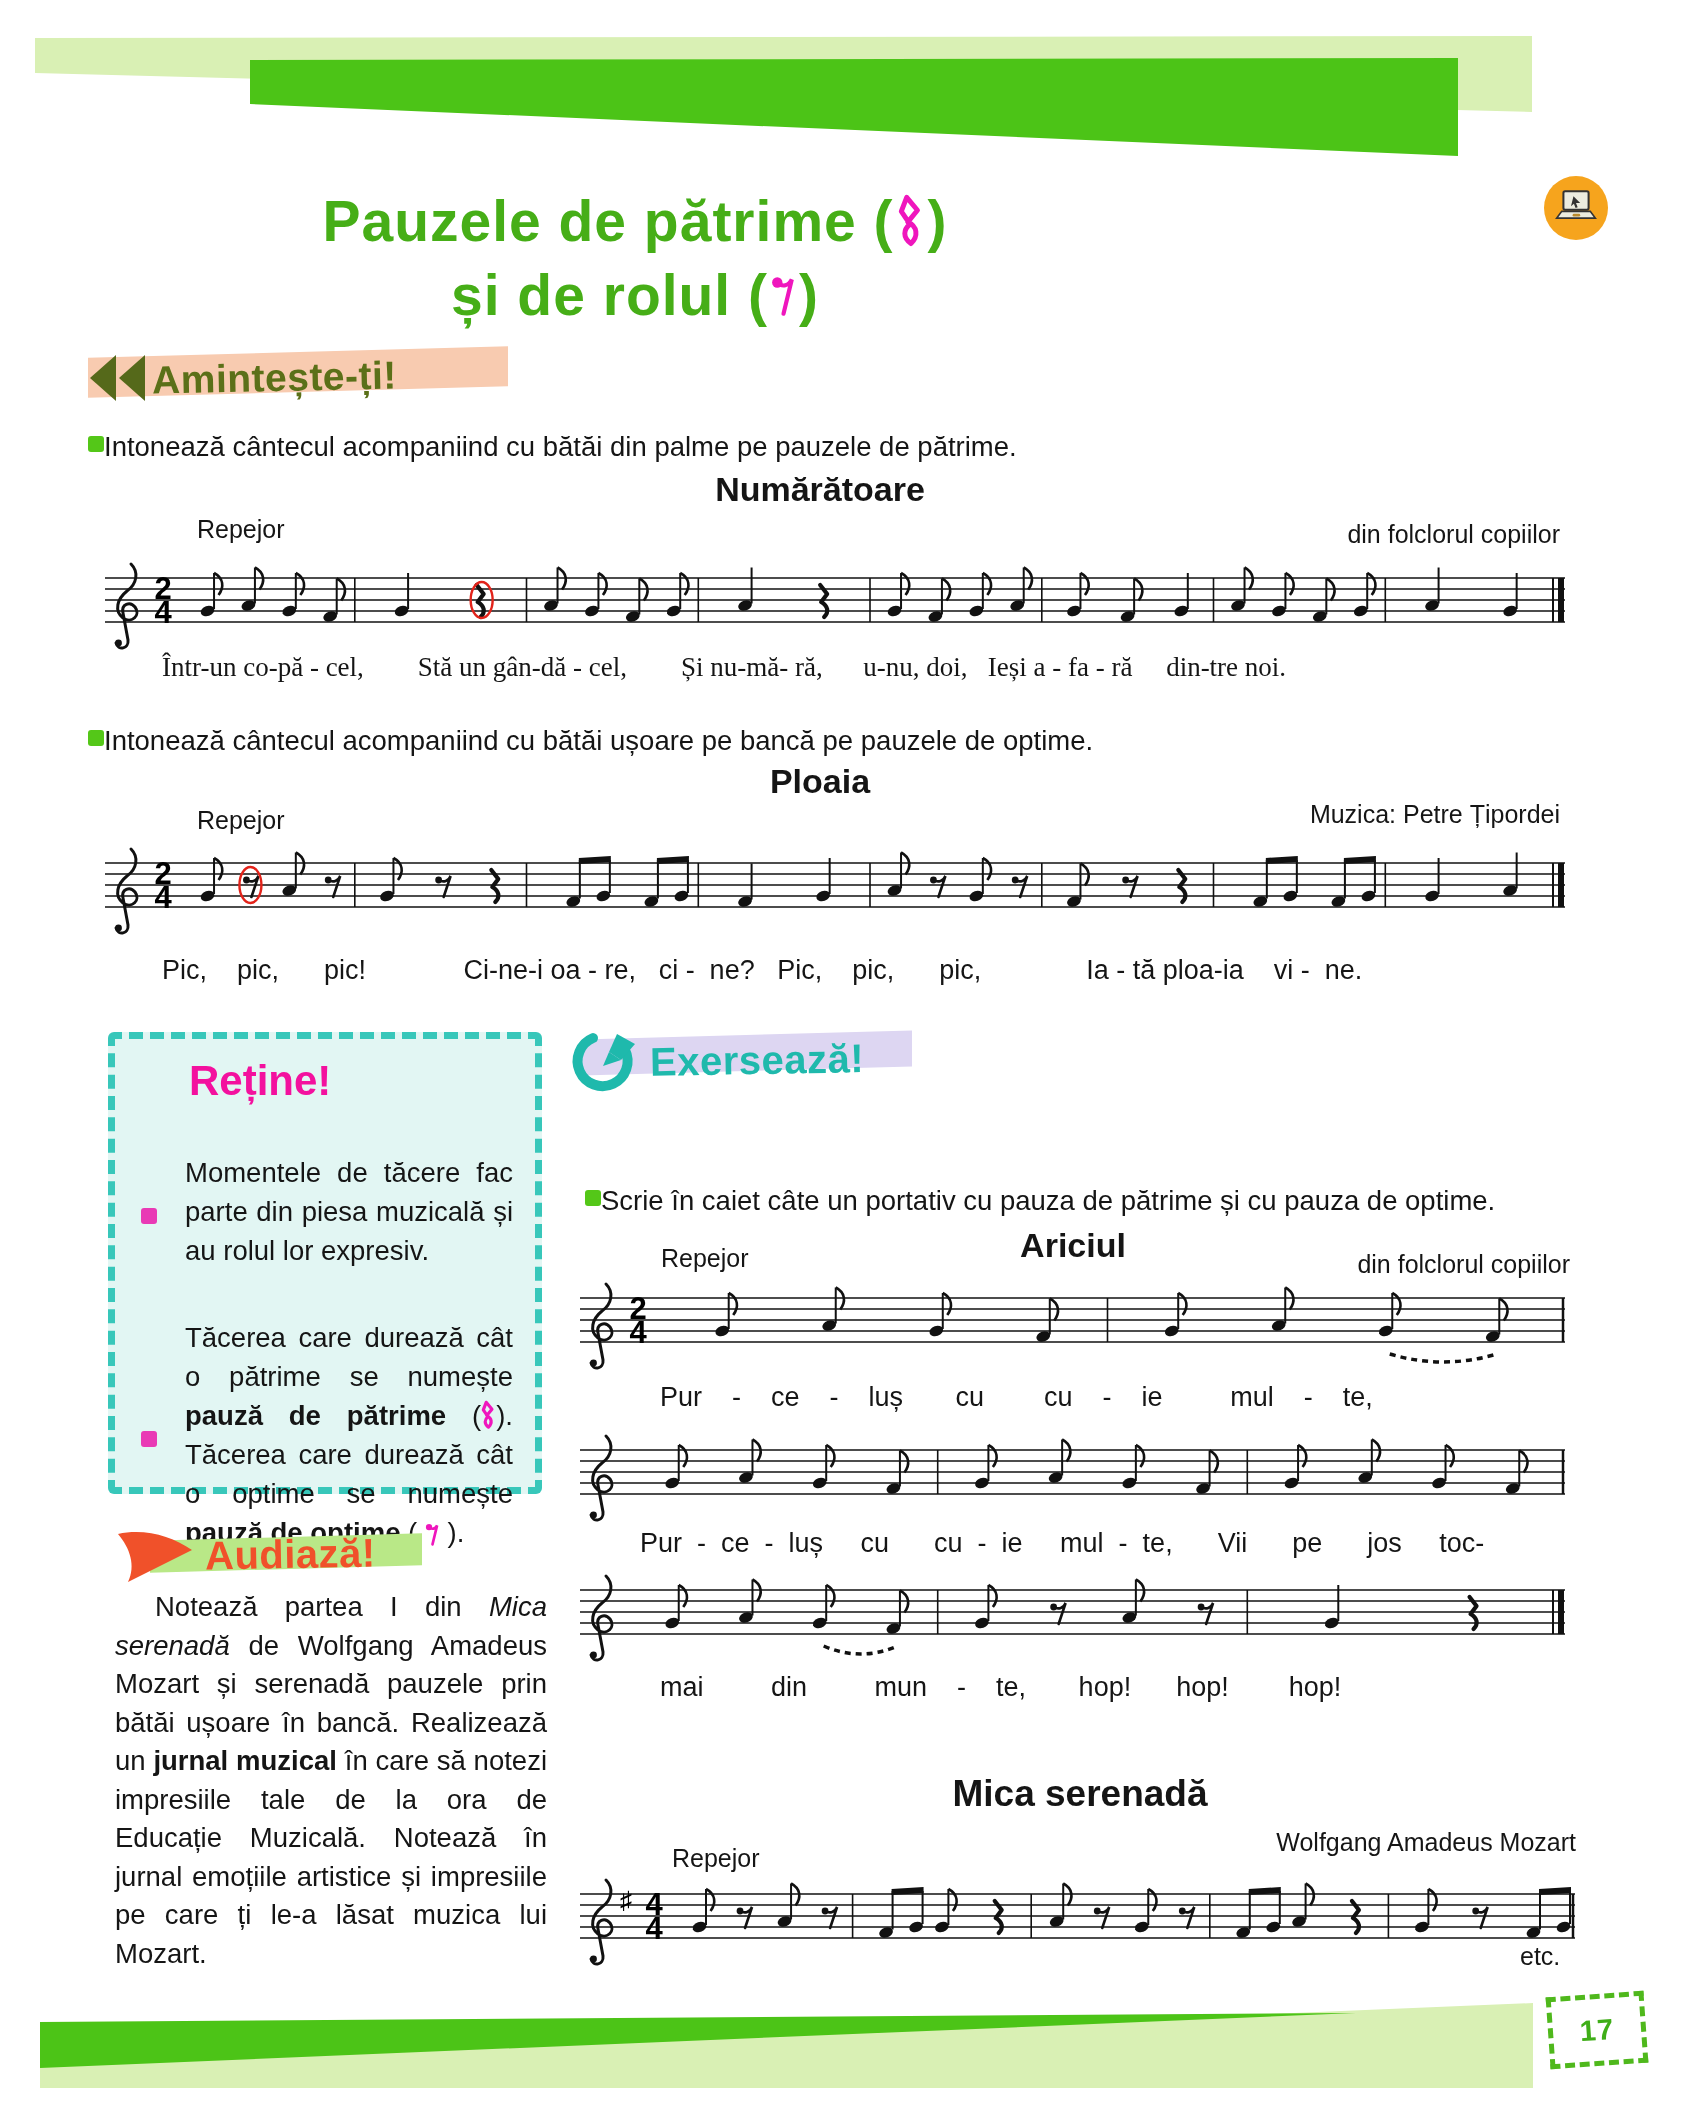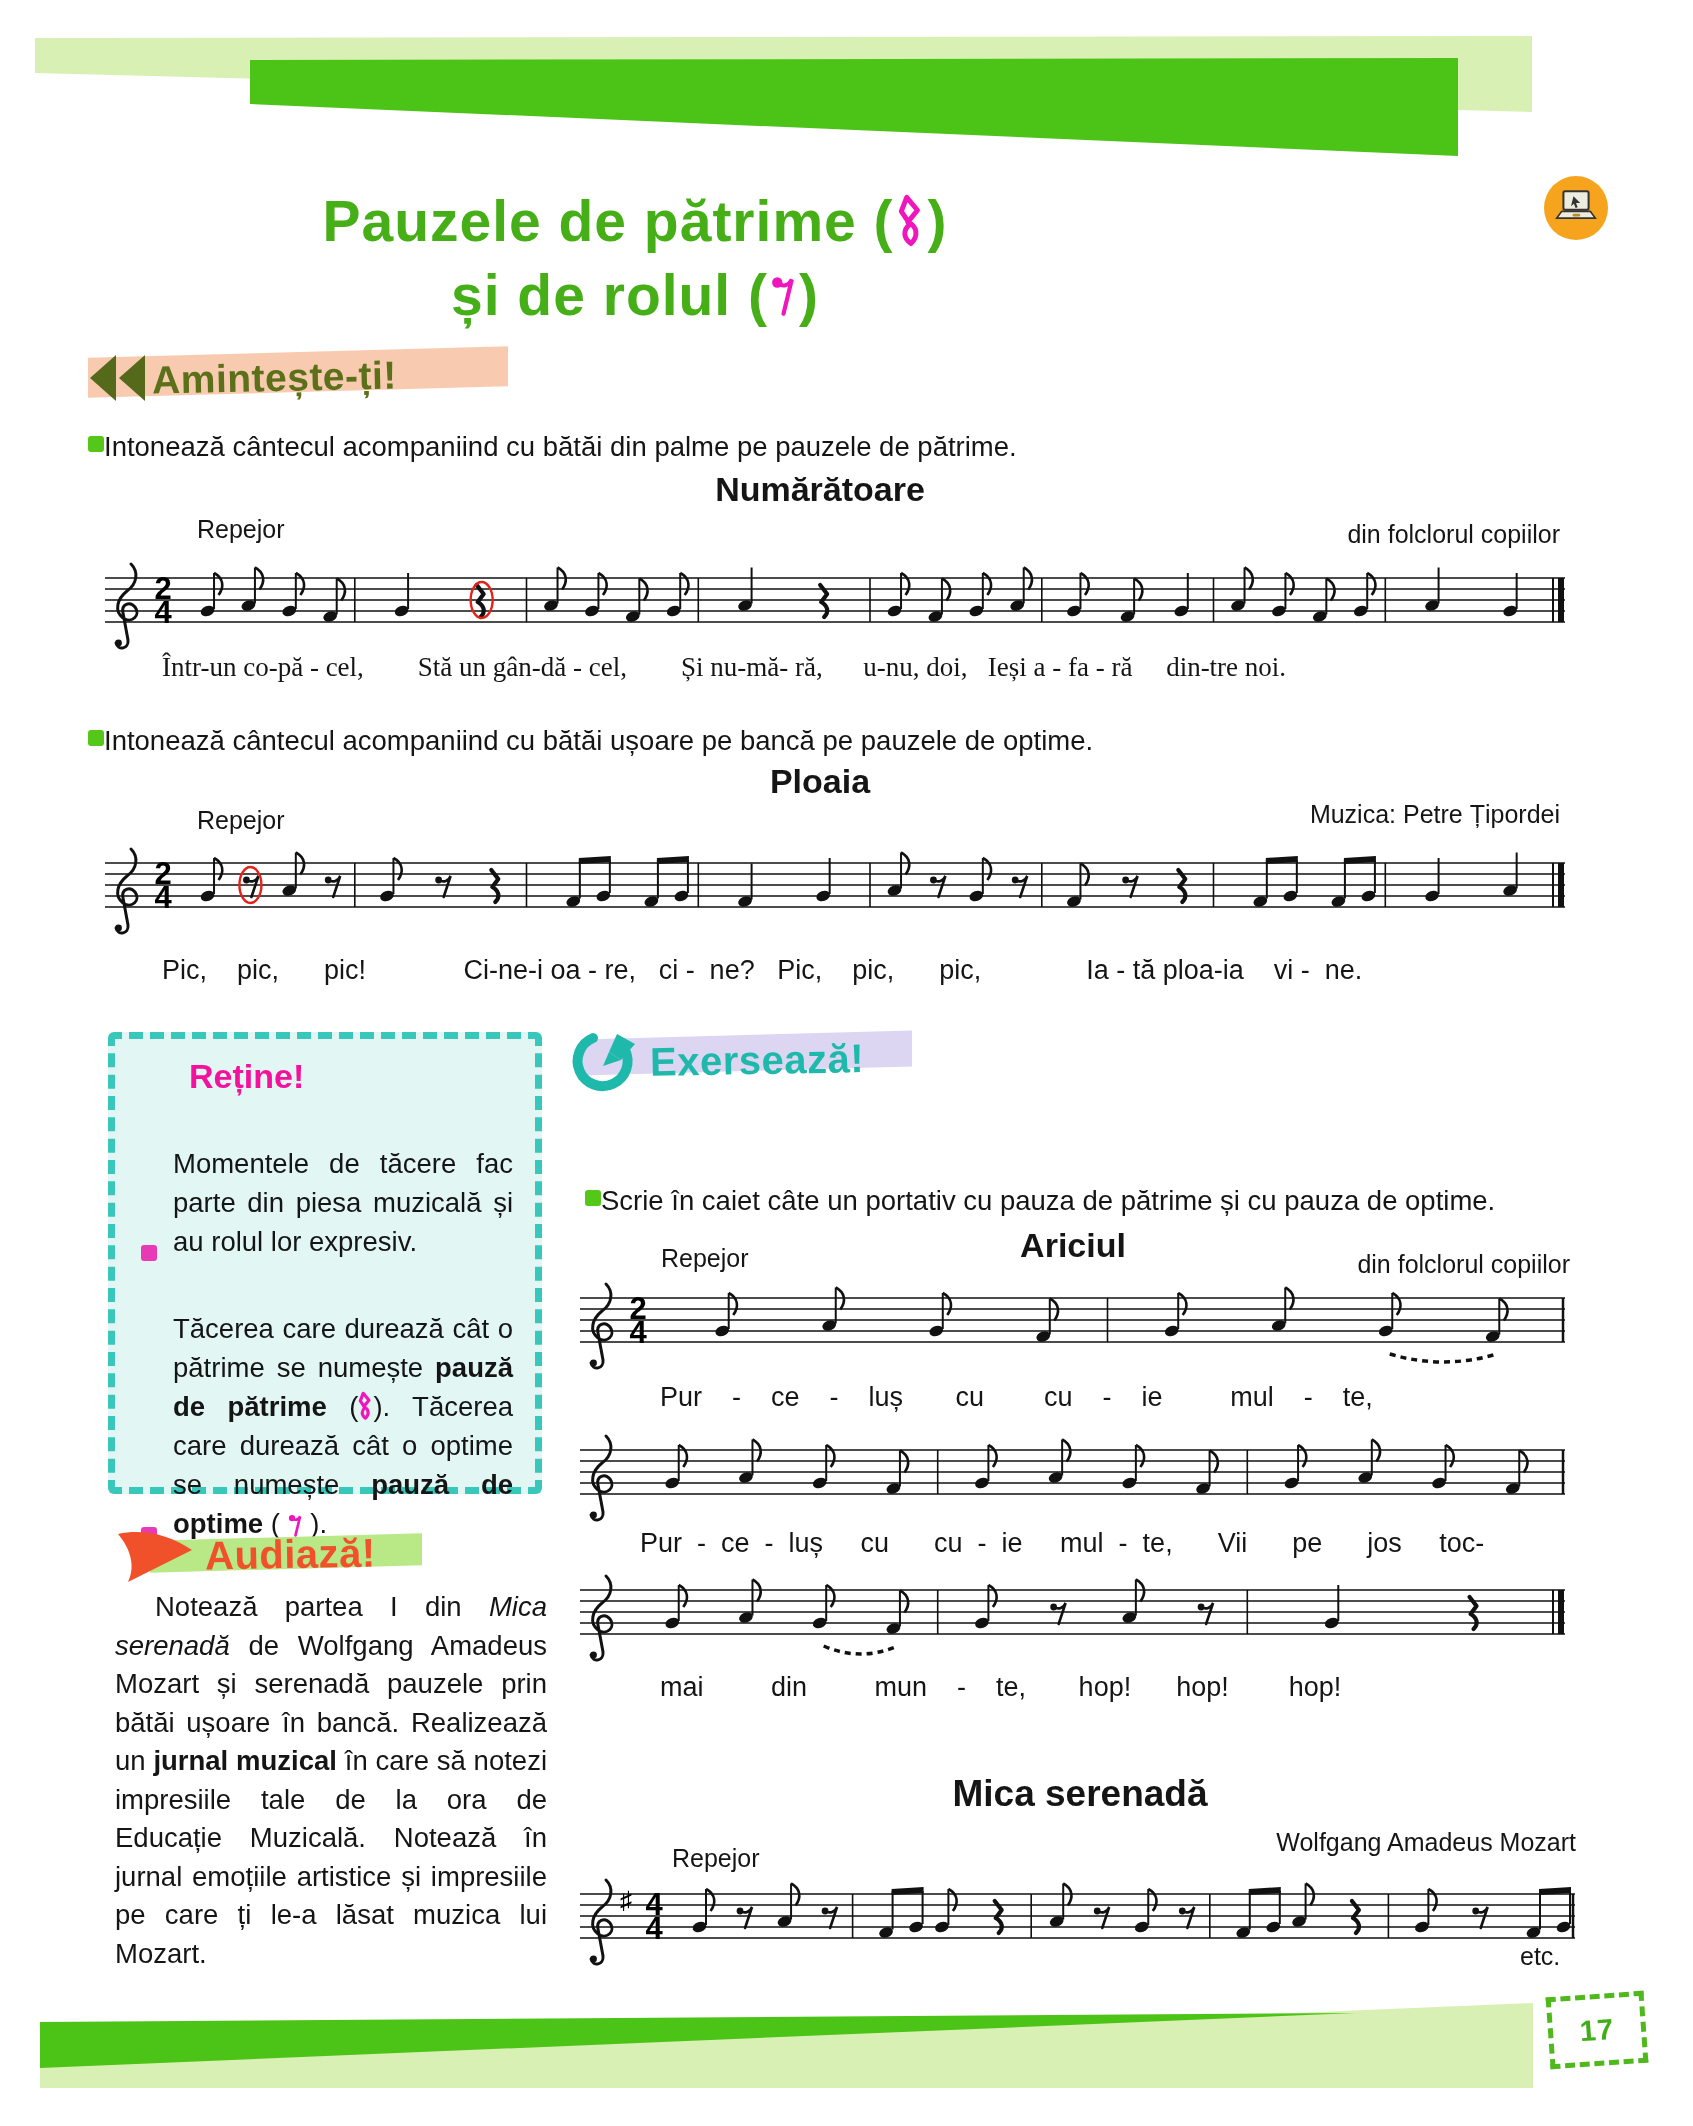--- a/index.html
+++ b/index.html
@@ -26,22 +26,22 @@
   .b-text{font-size:27.5px;line-height:37px;}
 
   .song-title{font-weight:bold;font-size:34px;text-align:center;}
   .tempo{font-size:25px;}
   .credit{font-size:25px;}
   .lyrics{font-size:27px;white-space:pre;}
 
   
   #retine-box{left:108px;top:1032px;width:434px;height:462px;background:#e2f6f3;
               border:7px dashed #38c7ba;border-radius:6px;box-sizing:border-box;padding:12px 22px 0 26px;}
-  #retine-title{color:#f3119e;font-size:34px;font-weight:800;margin:6px 0 10px 48px;}
-  .r-bullet{display:flex;gap:16px;align-items:flex-end;margin-bottom:10px;margin-top:48px;}
+  #retine-title{color:#f3119e;font-size:42px;font-weight:800;margin:6px 0 10px 48px;}
+  .r-bullet{display:flex;gap:28px;align-items:center;margin-bottom:10px;margin-top:48px;}
   .r-text{font-size:27.5px;line-height:39px;text-align:justify;}
   .r-text b{font-weight:bold;}
   .r-text svg{vertical-align:-5px;}
 
   
   #audiaza-para{left:115px;top:1588px;width:432px;font-size:27.5px;line-height:38.5px;
                 text-align:justify;text-indent:40px;}
   #audiaza-para i{font-style:italic;}
   #audiaza-para b{font-weight:bold;}
 

